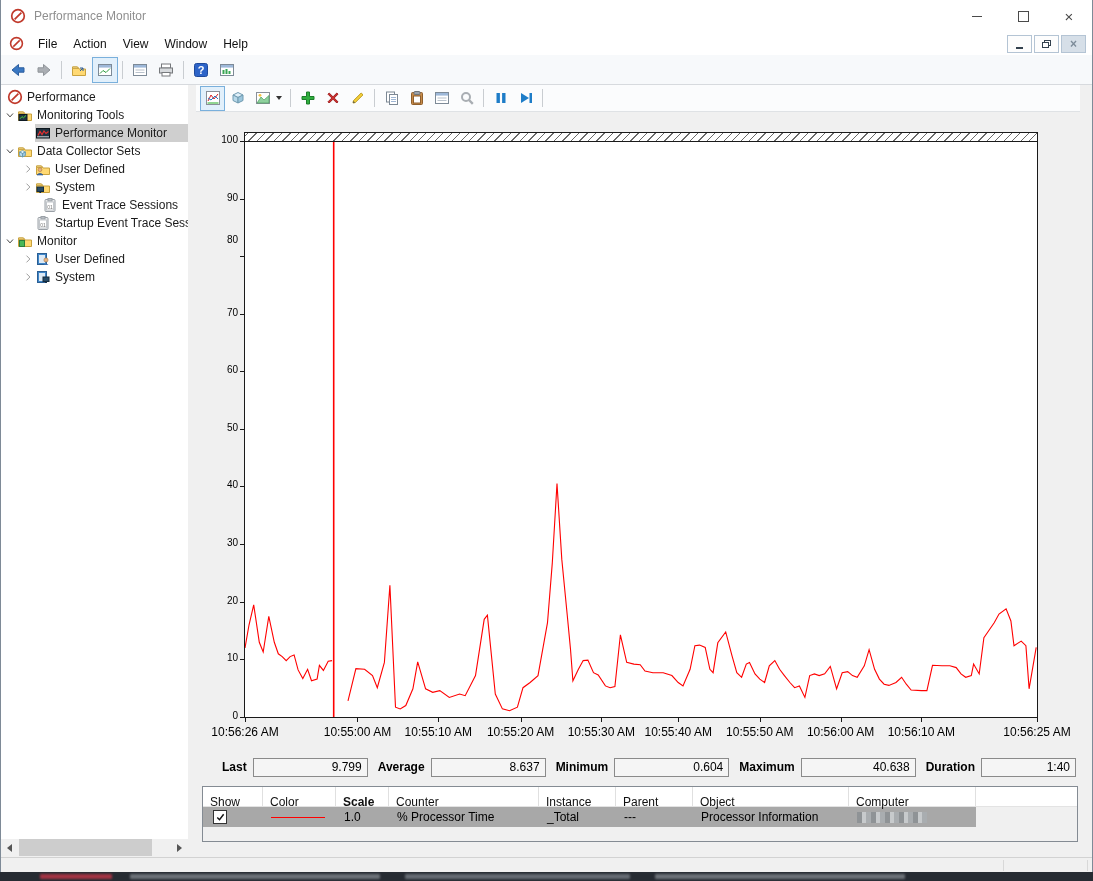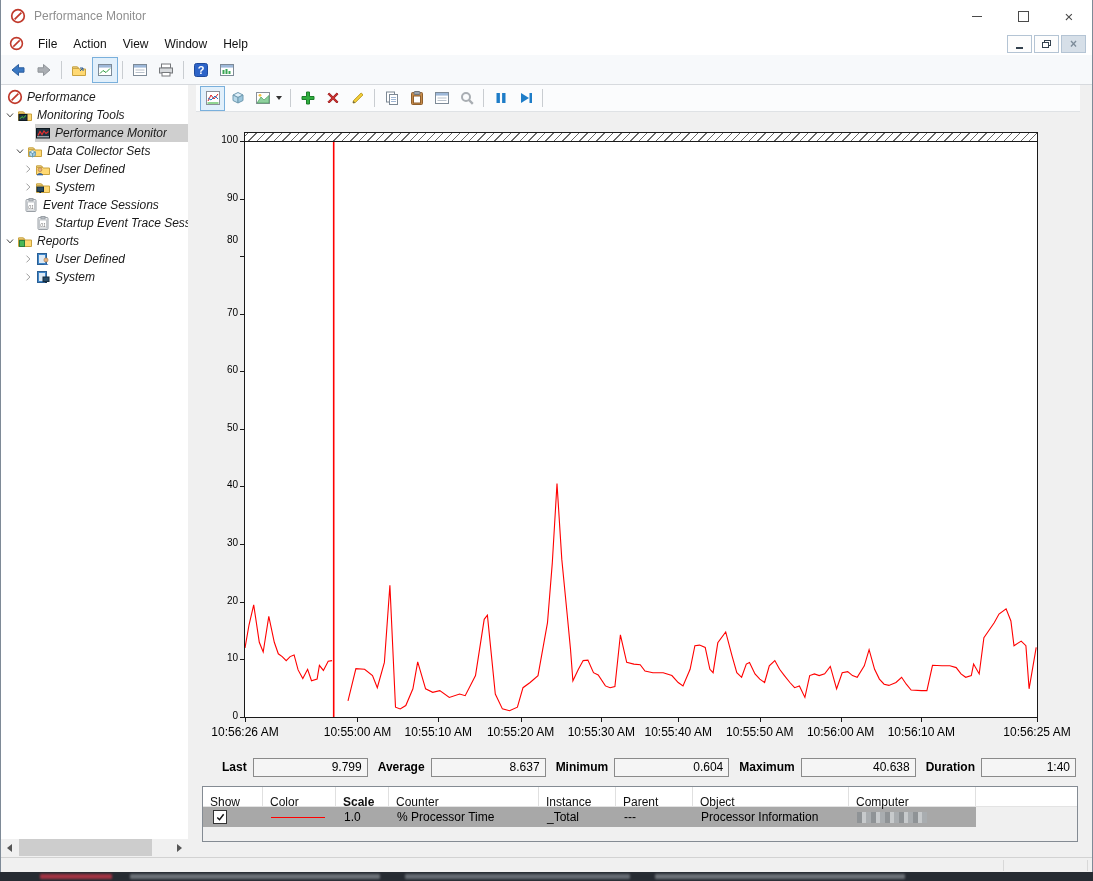--- a/index.html
+++ b/index.html
@@ -193,21 +193,21 @@
           <rect x="1.5" y="2.5" width="13" height="11" fill="#fff" stroke="#7d8a97"></rect>
           <rect x="2" y="3" width="12" height="2.6" fill="#9db8d9"></rect>
           <rect x="3.5" y="8" width="2" height="4" fill="#3aa655"></rect>
           <rect x="6.5" y="7" width="2" height="5" fill="#3aa655"></rect>
           <rect x="9.5" y="9" width="2" height="3" fill="#3aa655"></rect>
         </svg>
       </div>
     </div>
 
   <div class="tree-panel">
-    <div id="tree-items" style="padding-top:3px;font-style:italic;">
+    <div id="tree-items" style="padding-top:3px;">
         <div class="tree-row" style="padding-left: 6px;">
           <div class="tree-content">
             <svg class="icn" width="16" height="16" viewBox="0 0 16 16">
               <circle cx="8" cy="8" r="6.3" fill="#fff" stroke="#c0392b" stroke-width="1.7"></circle>
               <line x1="4.6" y1="11.4" x2="11.4" y2="4.6" stroke="#c0392b" stroke-width="1.7"></line>
             </svg>
             <span class="tree-label">Performance</span>
           </div>
         </div>
         <div class="tree-row" style="padding-left: 2px;">
@@ -230,21 +230,21 @@
           <div class="tree-chev"></div>
           <div class="tree-content selected">
             <svg class="icn" width="16" height="16" viewBox="0 0 16 16">
               <rect x="1.5" y="3.5" width="13" height="9.5" fill="#20323f" stroke="#0c161d"></rect>
               <polyline points="3,10.5 5,6.5 7,9.5 9,6 11,8.5 13.5,6.5" stroke="#e53030" fill="none" stroke-width="1.2"></polyline>
               <line x1="2" y1="11.8" x2="14" y2="11.8" stroke="#d0d6db"></line>
             </svg>
             <span class="tree-label">Performance Monitor</span>
           </div>
         </div>
-        <div class="tree-row" style="padding-left: 12px;">
+        <div class="tree-row" style="padding-left: 2px;">
           <div class="tree-chev">
             <svg class="icn" width="12" height="12" viewBox="0 0 16 16">
               <polyline points="4,6 8,10.5 12,6" fill="none" stroke="#404040" stroke-width="1.3"></polyline>
             </svg>
           </div>
           <div class="tree-content">
             <svg class="icn" width="16" height="16" viewBox="0 0 16 16">
               <path d="M1.5 5 h5 l1.5 2 h6.5 v6.5 h-13 z" fill="#ffd973" stroke="#c9a23e"></path>
               <path d="M1.5 5 h5 l1 1.4 h-6 z" fill="#ffe9a8" stroke="#c9a23e"></path>
               <polygon points="2.5,9 5.5,7.5 8.5,9 5.5,10.5" fill="#dff0fa" stroke="#5b93ad" stroke-width="0.7"></polygon>
@@ -279,21 +279,21 @@
           <div class="tree-content">
             <svg class="icn" width="16" height="16" viewBox="0 0 16 16">
               <path d="M1.5 5 h5 l1.5 2 h6.5 v6.5 h-13 z" fill="#ffd973" stroke="#c9a23e"></path>
               <path d="M1.5 5 h5 l1 1.4 h-6 z" fill="#ffe9a8" stroke="#c9a23e"></path>
               <rect x="2" y="8" width="6.5" height="4.5" fill="#274b66" stroke="#152b3c"></rect>
               <rect x="4.4" y="12.5" width="1.7" height="1.5" fill="#152b3c"></rect>
             </svg>
             <span class="tree-label">System</span>
           </div>
         </div>
-        <div class="tree-row" style="padding-left: 8px;">
+        <div class="tree-row" style="padding-left: 27px;">
           <div class="tree-chev"></div>
           <div class="tree-content">
             <svg class="icn" width="16" height="16" viewBox="0 0 16 16">
               <rect x="3" y="2.5" width="10" height="12" rx="1" fill="#e8eaec" stroke="#9aa0a6"></rect>
               <rect x="6" y="1.5" width="4" height="2.5" fill="#b9bec4" stroke="#9aa0a6"></rect>
               <rect x="4.5" y="5" width="7" height="8" fill="#fff" stroke="#c3c7cb"></rect>
               <text x="8" y="11.5" font-size="5" text-anchor="middle" fill="#777" font-family="Liberation Sans,sans-serif">01</text>
             </svg>
             <span class="tree-label">Event Trace Sessions</span>
           </div>
@@ -315,21 +315,21 @@
             <svg class="icn" width="12" height="12" viewBox="0 0 16 16">
               <polyline points="4,6 8,10.5 12,6" fill="none" stroke="#404040" stroke-width="1.3"></polyline>
             </svg>
           </div>
           <div class="tree-content">
             <svg class="icn" width="16" height="16" viewBox="0 0 16 16">
               <path d="M1.5 5 h5 l1.5 2 h6.5 v6.5 h-13 z" fill="#ffd973" stroke="#c9a23e"></path>
               <path d="M1.5 5 h5 l1 1.4 h-6 z" fill="#ffe9a8" stroke="#c9a23e"></path>
               <rect x="2.5" y="7.5" width="5" height="6" fill="#49b857" stroke="#2e7d3a"></rect>
             </svg>
-            <span class="tree-label">Reports</span>
+            <span class="tree-label">Monitor</span>
           </div>
         </div>
         <div class="tree-row" style="padding-left: 20px;">
           <div class="tree-chev">
             <svg class="icn" width="12" height="12" viewBox="0 0 16 16">
               <polyline points="6,3.5 10.5,8 6,12.5" fill="none" stroke="#9b9b9b" stroke-width="1.3"></polyline>
             </svg>
           </div>
           <div class="tree-content">
             <svg class="icn" width="16" height="16" viewBox="0 0 16 16">

